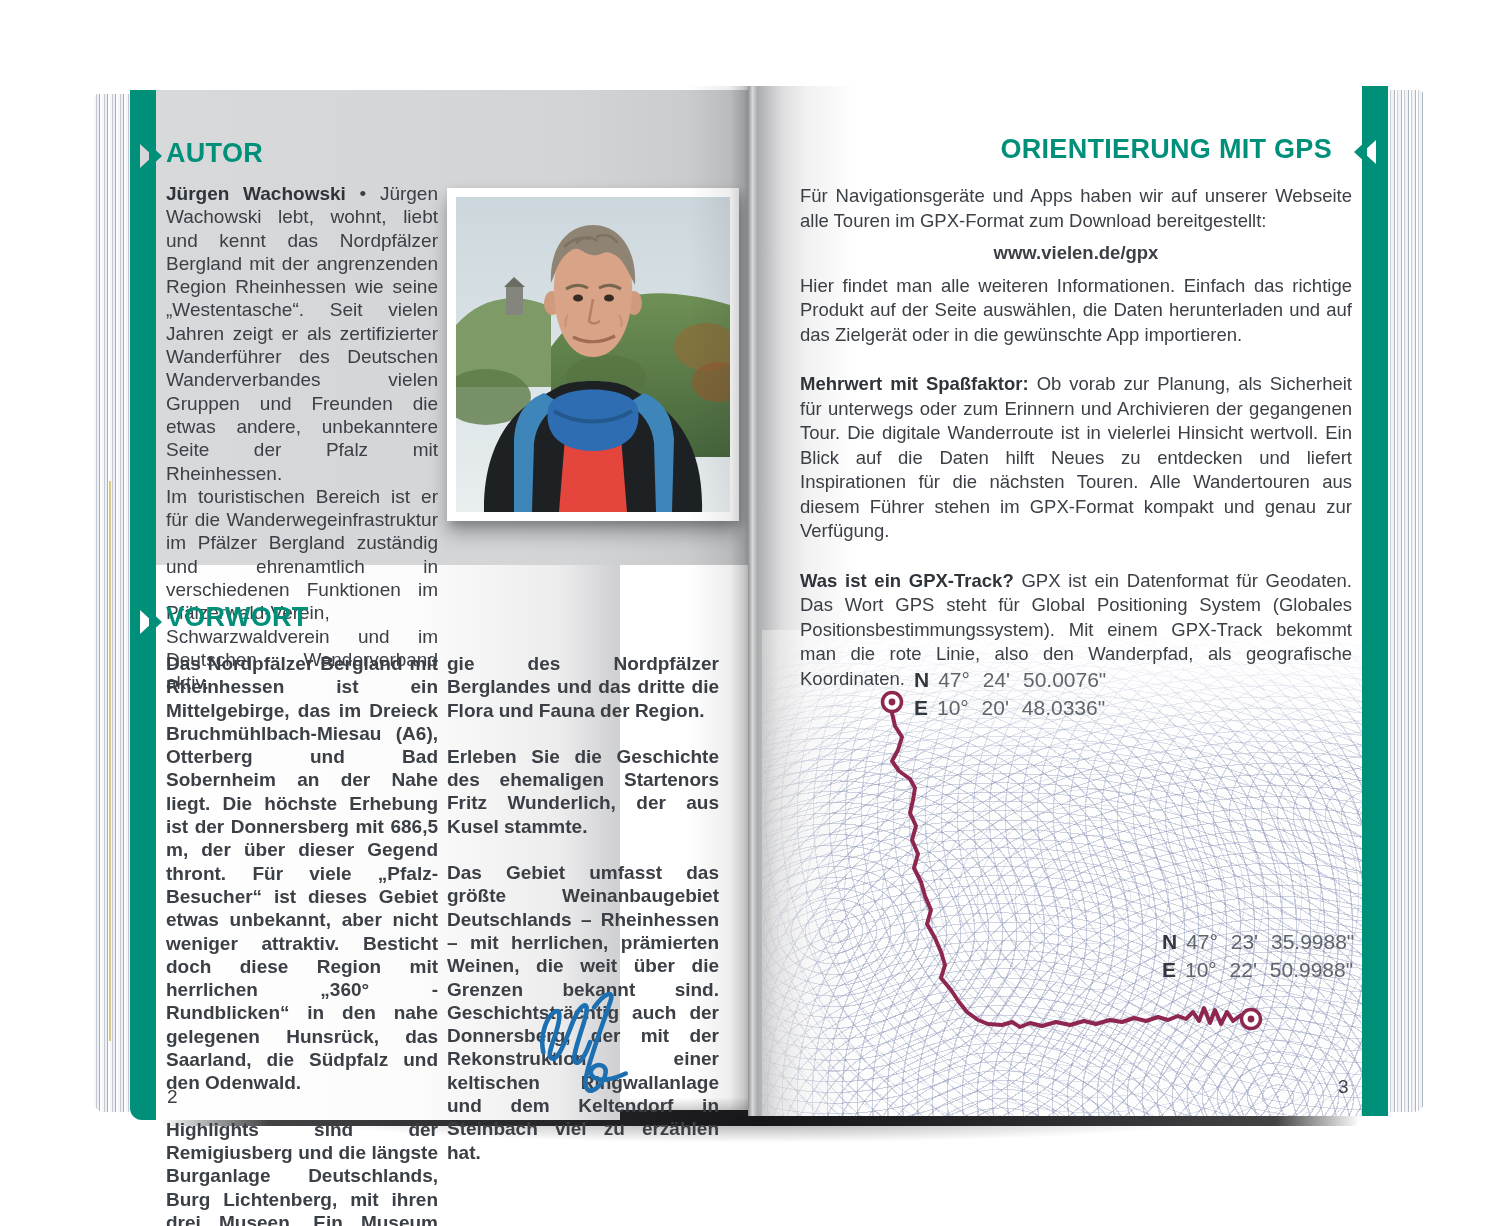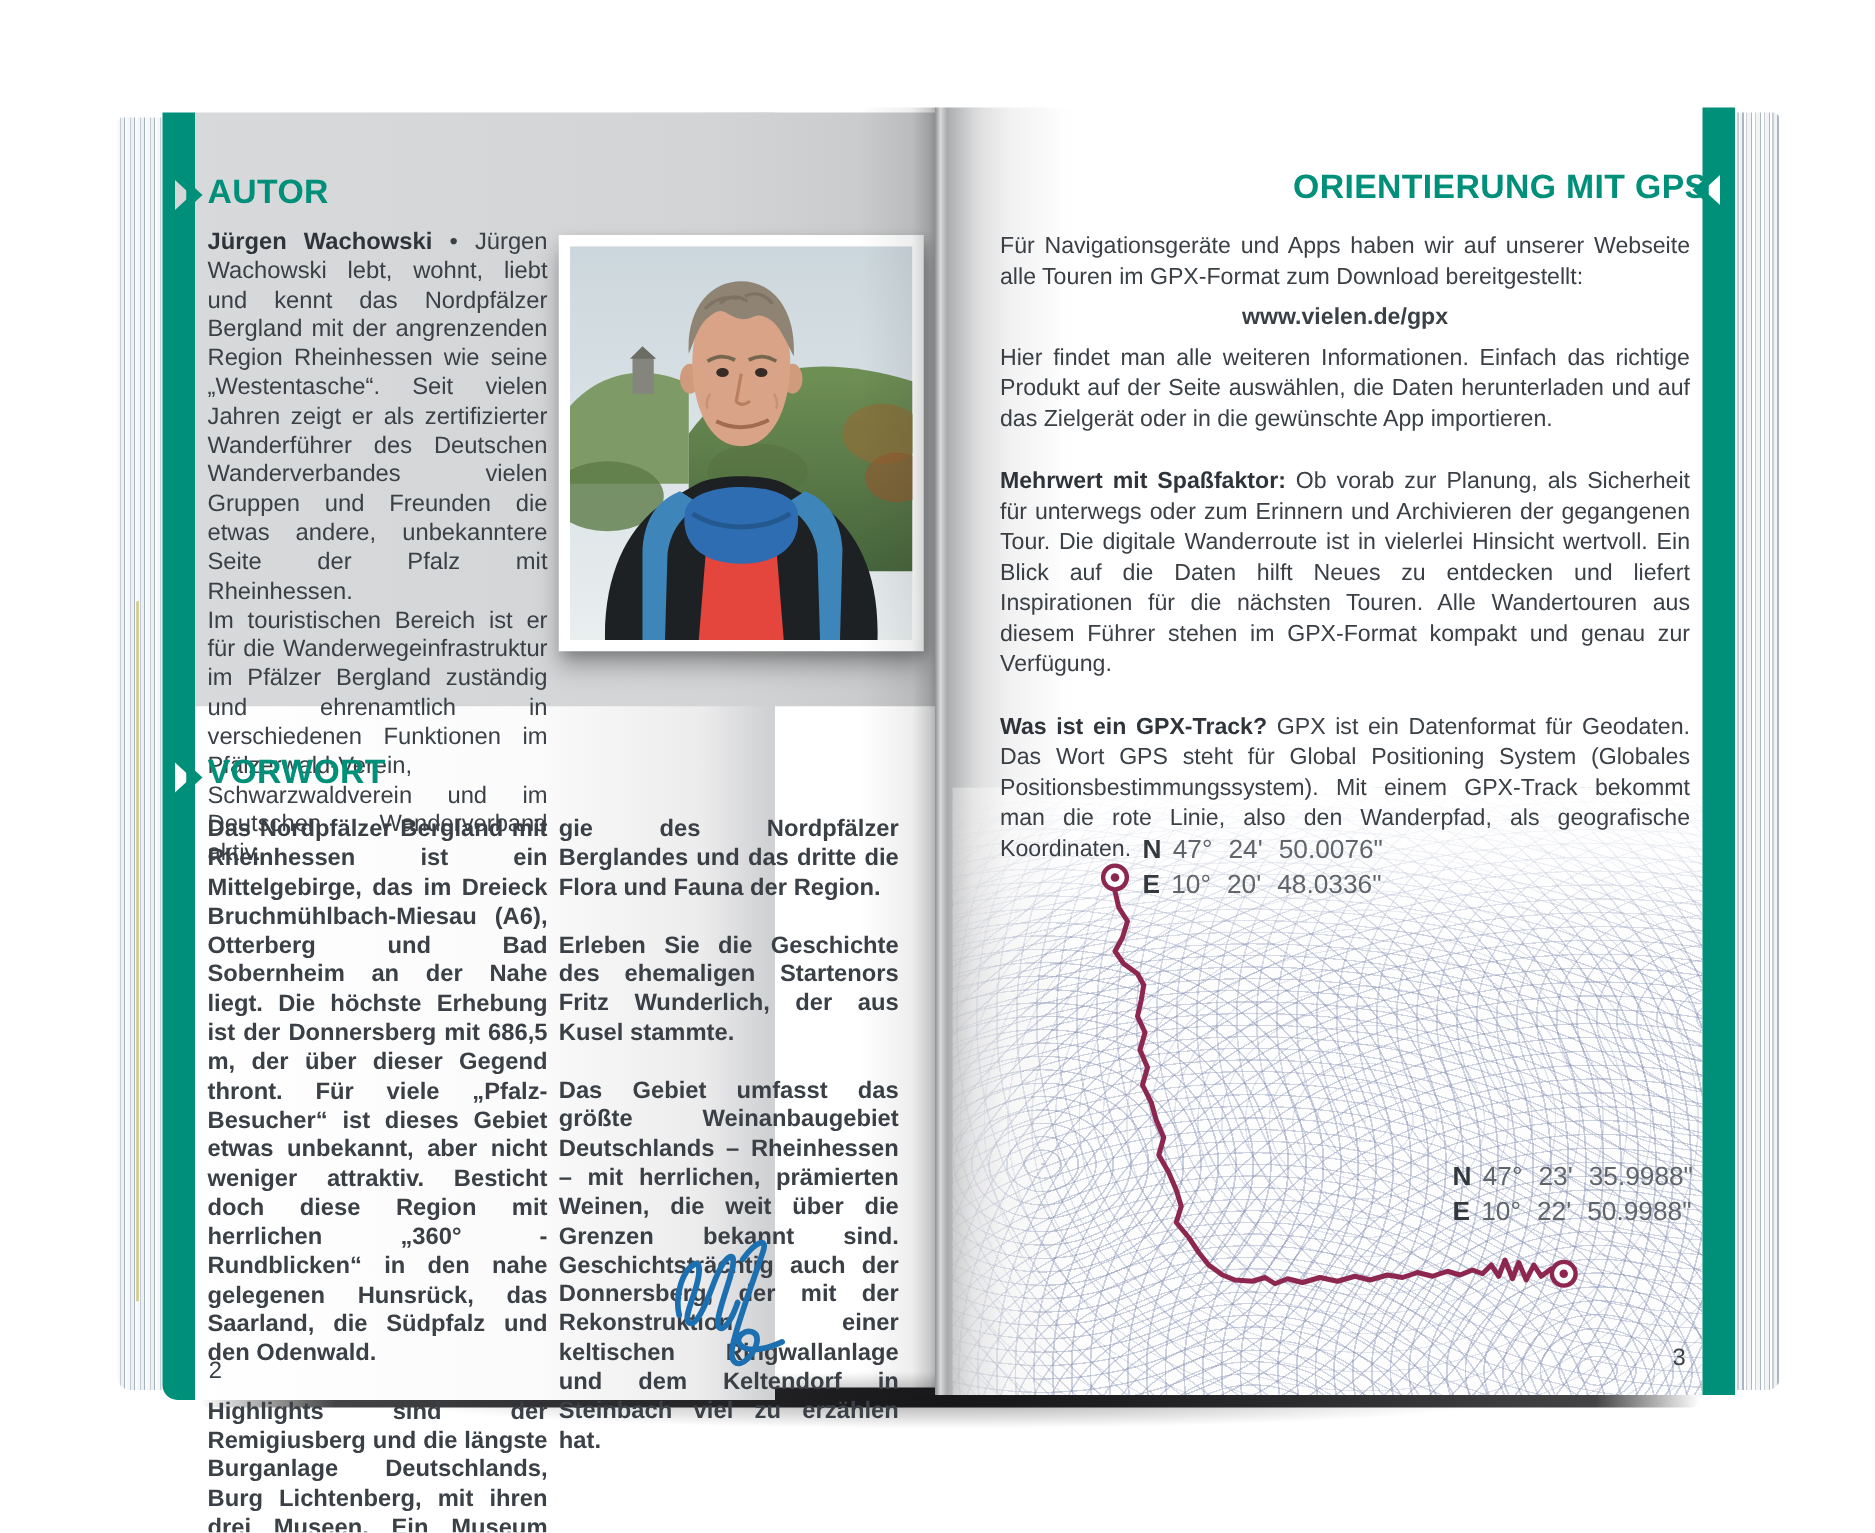--- a/index.html
+++ b/index.html
@@ -173,21 +173,21 @@
         <path d="M70,26 C80,12 90,8 86,20 C80,38 68,70 63,90 C58,108 66,112 74,104 C82,96 84,85 77,83 C70,81 62,90 70,95 C76,99 88,97 101,91"></path>
       </g>
     </svg>
 
     <div class="pagenum" style="left:37px;top:996px;">2</div>
   </div>
 
   <div class="page page-right">
     <div class="band band-r"></div>
 
-    <h2 class="head" style="right:22px;top:48px;">ORIENTIERUNG MIT GPS</h2>
+    <h2 class="head" style="right:56px;top:48px;">ORIENTIERUNG MIT GPS</h2>
     <div class="chev chev-l notch-white" style="left:615px;top:54px;z-index:3;"></div>
     <div class="chev chev-l" style="left:606px;top:54px;"></div>
 
     <div class="rtext">
       <p>Für Navigationsgeräte und Apps haben wir auf unserer Webseite alle Touren im GPX-Format zum Download bereitgestellt:</p>
       <div class="link">www.vielen.de/gpx</div>
       <p class="gap">Hier findet man alle weiteren Informationen. Einfach das richtige Produkt auf der Seite auswählen, die Daten herunterladen und auf das Zielgerät oder in die gewünschte App importieren.</p>
       <p class="gap"><b>Mehrwert mit Spaßfaktor:</b> <span>Ob vorab zur Planung, als Sicherheit für unterwegs oder zum Erinnern und Archivieren der gegangenen Tour. Die digitale Wanderroute ist in vielerlei Hinsicht wertvoll. Ein Blick auf die Daten hilft Neues zu entdecken und liefert Inspirationen für die nächsten Touren. Alle Wandertouren aus diesem Führer stehen im GPX-Format kompakt und genau zur Verfügung.</span></p>
       <p><b>Was ist ein GPX-Track?</b> <span>GPX ist ein Datenformat für Geodaten. Das Wort GPS steht für Global Positioning System (Globales Positionsbestimmungssystem). Mit einem GPX-Track bekommt man die rote Linie, also den Wanderpfad, als geografische Koordinaten.</span></p>
     </div>

